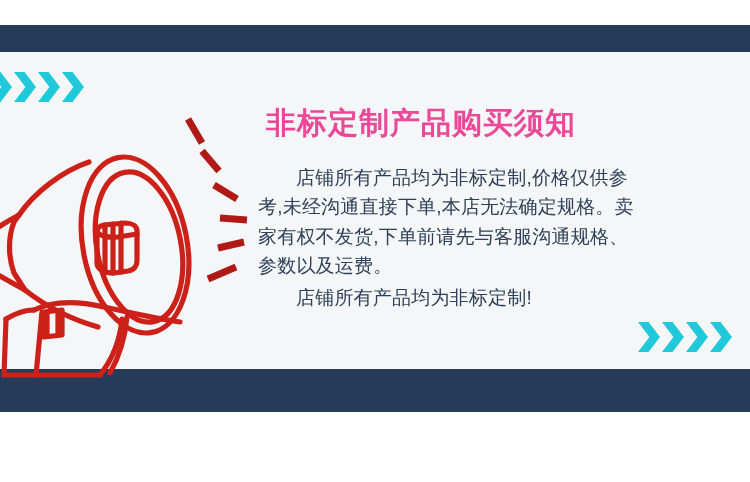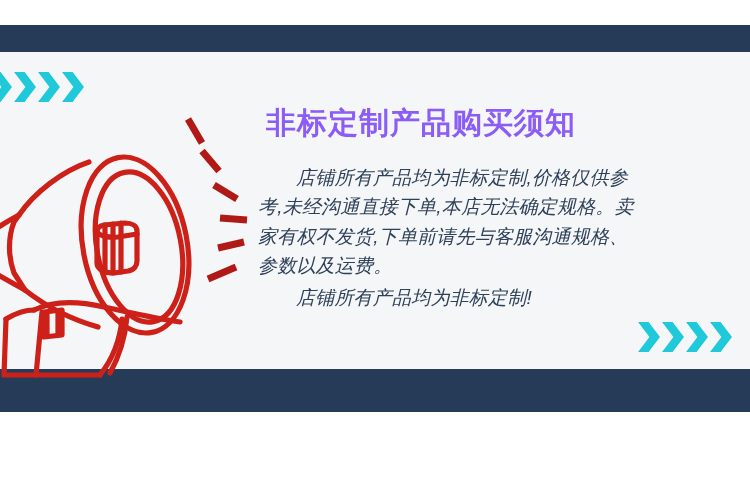--- a/index.html
+++ b/index.html
@@ -83,34 +83,33 @@
   
   .text-block {
     position: absolute;
     left: 258px;
     top: 106px;
     width: 380px;
   }
   .headline {
     font-size: 30px;
     font-weight: bold;
-    color: #8b5cf6;
+    color: #ec4899;
     letter-spacing: 1px;
     line-height: 1.1;
     margin: 0 0 24px 8px;
     white-space: nowrap;
   }
   .para {
     font-size: 19px;
     color: #2e4159;
     line-height: 1.55;
     margin: 0;
     text-indent: 2em;
     letter-spacing: 0.2px;
-    font-style: italic;
   }
   .para.second {
     margin-top: 2px;
   }
 </style>
 </head>
 <body>
 
 <div class="banner">
 

